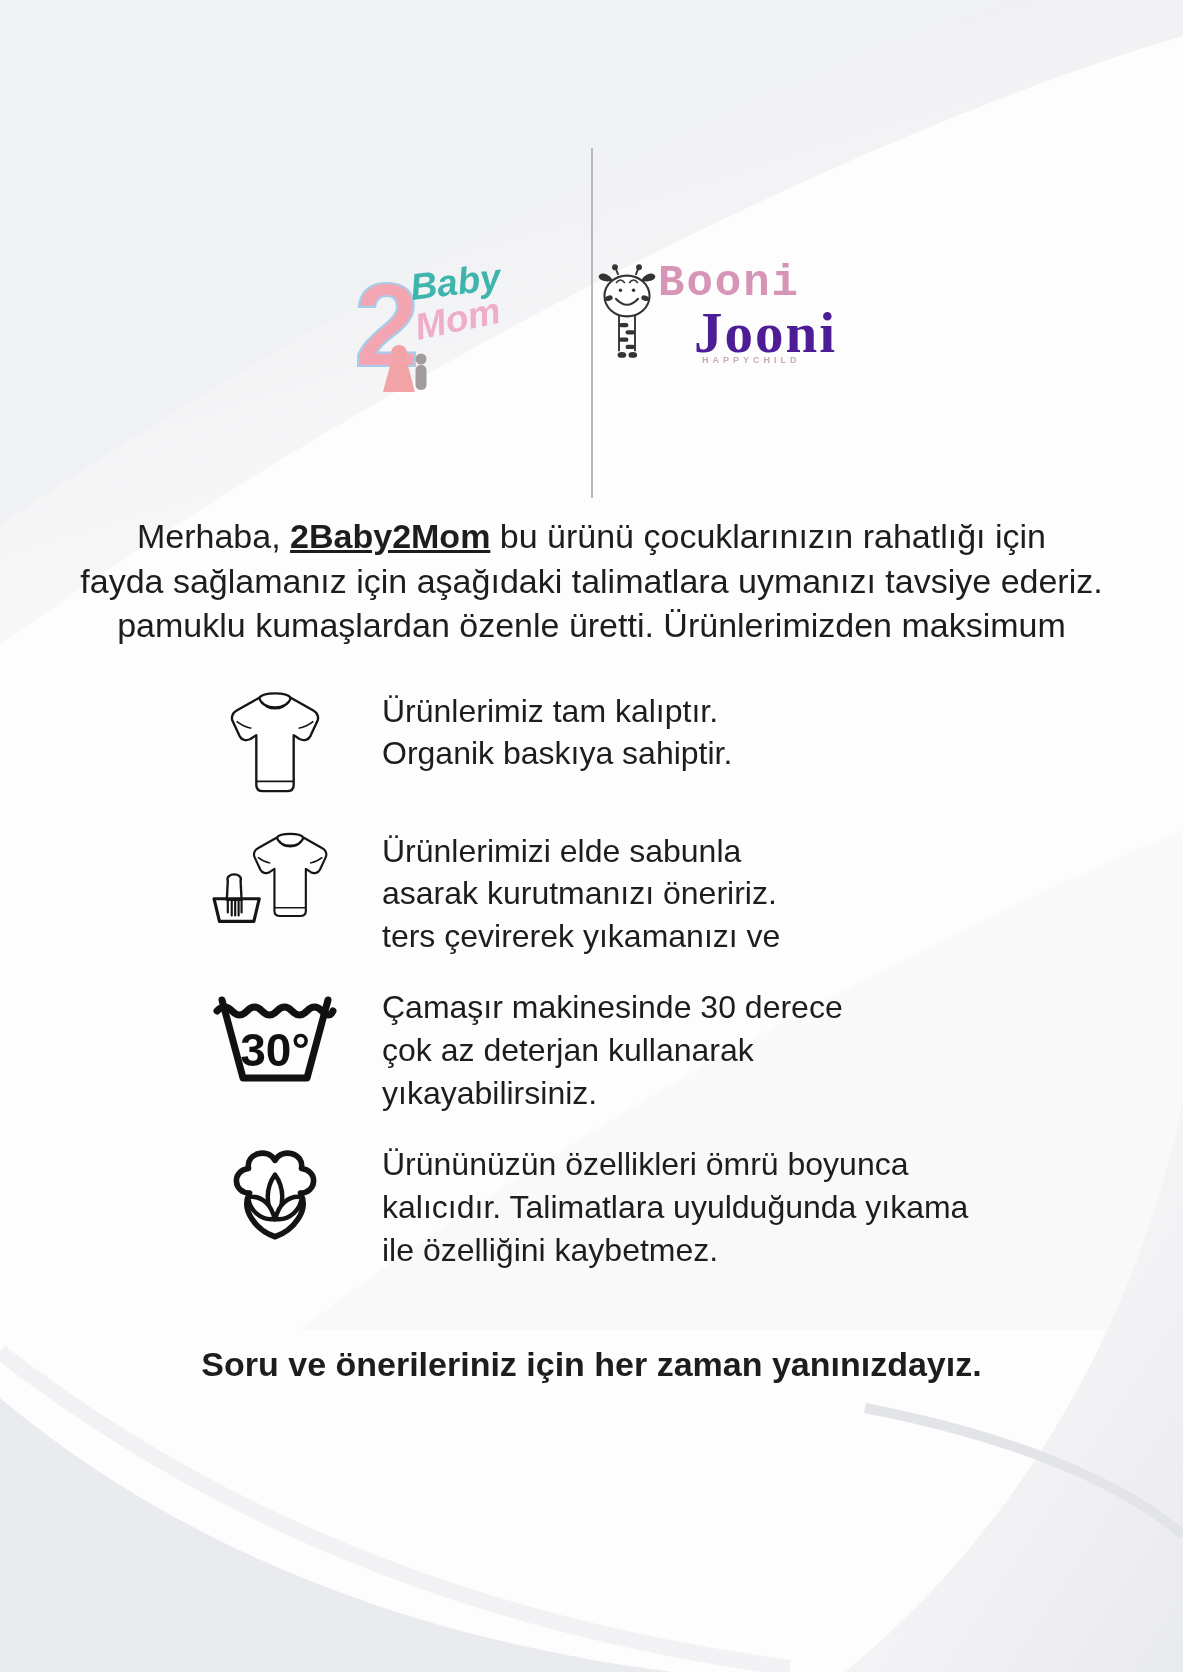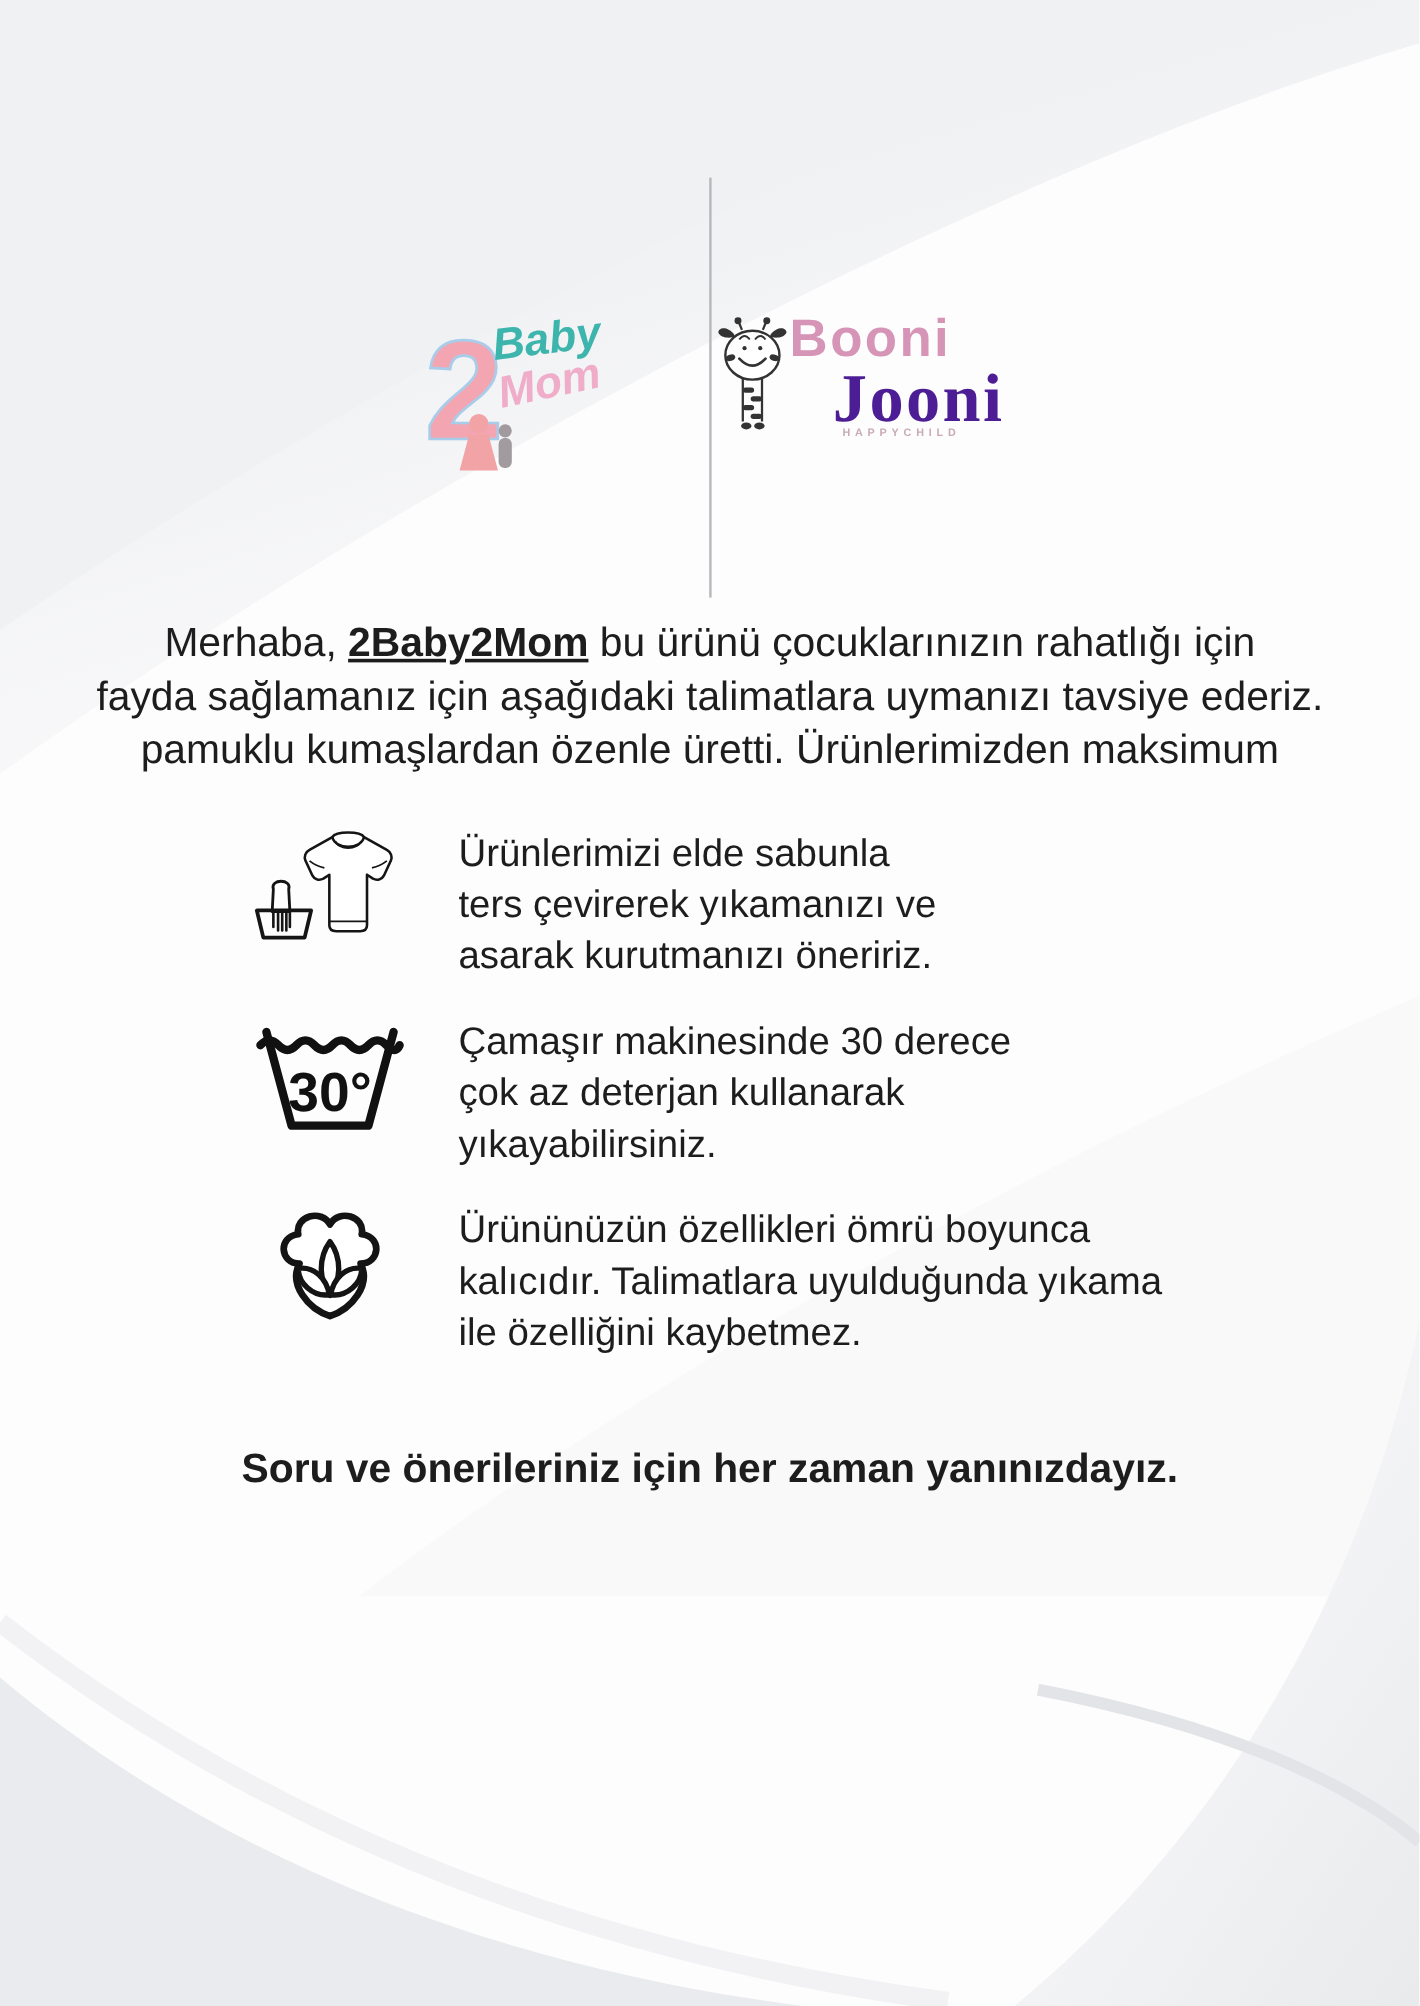--- a/index.html
+++ b/index.html
@@ -12,21 +12,21 @@
   .content { position:relative; z-index:1; }
 
   
   .header { position:relative; height:500px; }
   .divider { position:absolute; left:591px; top:148px; width:2px; height:350px; background:#b7b7bc; }
   .logo-left { position:absolute; left:352px; top:256px; width:168px; height:138px; }
   .logo-right { position:absolute; left:594px; top:258px; width:220px; height:134px; }
   .giraffe { position:absolute; left:0; top:6px; }
   .booni {
     position:absolute; left:64px; top:0px;
-    font-family:Liberation Sans, sans-serif; font-weight:700;
+    font-family:Liberation Mono, monospace; font-weight:700;
     font-size:44px; letter-spacing:2px; color:#d694b6; white-space:nowrap;
   }
   .jooni {
     position:absolute; left:100px; top:42px;
     font-family:"Liberation Serif", serif; font-weight:700;
     font-size:57px; letter-spacing:2px; color:#4c1d95; white-space:nowrap;
   }
   .tagline {
     position:absolute; left:108px; top:97px;
     font-size:9px; font-weight:700; letter-spacing:4px; color:#c9aab6; white-space:nowrap;
@@ -119,41 +119,57 @@
     </div>
 
     <div class="intro">
       <div class="line"><span>Merhaba, </span><span class="brand">2Baby2Mom</span><span> bu ürünü çocuklarınızın rahatlığı için</span></div>
       <div class="line">fayda sağlamanız için aşağıdaki talimatlara uymanızı tavsiye ederiz.</div>
       <div class="line">pamuklu kumaşlardan özenle üretti. Ürünlerimizden maksimum</div>
     </div>
 
     <div class="instructions">
 
+      <div class="item">
+        <div class="icon-box">
+          <svg width="118" height="118" viewBox="0 0 120 120">
+            <path d="M44 14 C48 8 72 8 76 14 L99 27 C103 29 105 34 103 38 L96 53 C94 57 89 58 85 56 L79 52 L79 103 C79 107 76 109 72 109 L48 109 C44 109 41 107 41 103 L41 52 L35 56 C31 58 26 57 24 53 L17 38 C15 34 17 29 21 27 Z" fill="#fff" stroke="#151515" stroke-width="2.4" stroke-linejoin="round"></path>
+            <path d="M44 14 C47 27 73 27 76 14" fill="none" stroke="#151515" stroke-width="2.4"></path>
+            <path d="M47 18 C50 27.5 70 27.5 73 18" fill="none" stroke="#151515" stroke-width="1.7"></path>
+            <path d="M21 38 C26 42 31 44 36 45" fill="none" stroke="#151515" stroke-width="1.7"></path>
+            <path d="M99 38 C94 42 89 44 84 45" fill="none" stroke="#151515" stroke-width="1.7"></path>
+            <path d="M41 99 L79 99" stroke="#151515" stroke-width="1.7"></path>
+          </svg>
+        </div>
+        <div class="item-text">
+          <div class="line">Ürünlerimiz tam kalıptır.</div>
+          <div class="line">Organik baskıya sahiptir.</div>
+        </div>
+      </div>
 
       <div class="item">
         <div class="icon-box">
           <svg width="128" height="118" viewBox="0 0 130 120">
             <g transform="translate(30,2) scale(0.84)">
               <path d="M44 14 C48 8 72 8 76 14 L99 27 C103 29 105 34 103 38 L96 53 C94 57 89 58 85 56 L79 52 L79 103 C79 107 76 109 72 109 L48 109 C44 109 41 107 41 103 L41 52 L35 56 C31 58 26 57 24 53 L17 38 C15 34 17 29 21 27 Z" fill="#fff" stroke="#151515" stroke-width="2.6" stroke-linejoin="round"></path>
               <path d="M44 14 C47 27 73 27 76 14" fill="none" stroke="#151515" stroke-width="2.6"></path>
               <path d="M47 18 C50 27.5 70 27.5 73 18" fill="none" stroke="#151515" stroke-width="1.8"></path>
               <path d="M21 38 C26 42 31 44 36 45" fill="none" stroke="#151515" stroke-width="1.8"></path>
               <path d="M99 38 C94 42 89 44 84 45" fill="none" stroke="#151515" stroke-width="1.8"></path>
               <path d="M41 99 L79 99" stroke="#151515" stroke-width="1.8"></path>
             </g>
             <path d="M17 58 C14 49 33 49 30 58 L31 77 L16 77 Z" fill="#fff" stroke="#151515" stroke-width="2.4" stroke-linejoin="round"></path>
             <path d="M3 76 L49 76 L43.5 99 L8.5 99 Z" fill="none" stroke="#151515" stroke-width="3.2" stroke-linejoin="round"></path>
             <path d="M17 77 L17 90 M21 78 L21 93 M24.5 78 L24.5 93 M28 78 L28 93 M31 77 L31 90" stroke="#151515" stroke-width="2.2" stroke-linecap="round" fill="none"></path>
           </svg>
         </div>
         <div class="item-text">
           <div class="line">Ürünlerimizi elde sabunla</div>
+          <div class="line">asarak kurutmanızı öneririz.</div>
           <div class="line">ters çevirerek yıkamanızı ve</div>
-          <div class="line">asarak kurutmanızı öneririz.</div>
         </div>
       </div>
 
       <div class="item">
         <div class="icon-box">
           <svg width="126" height="112" viewBox="0 0 126 112">
             <path d="M10 20 L31 98 L95 98 L116 20" fill="none" stroke="#111" stroke-width="7" stroke-linejoin="round" stroke-linecap="round"></path>
             <path d="M5 31 Q12.5 23 20 31 T35 31 T50 31 T65 31 T80 31 T95 31 T110 31 T121 31" fill="none" stroke="#111" stroke-width="7" stroke-linecap="round"></path>
             <text x="63" y="86" text-anchor="middle" font-family="Liberation Sans, sans-serif" font-size="46" font-weight="700" fill="#111">30°</text>
           </svg>

